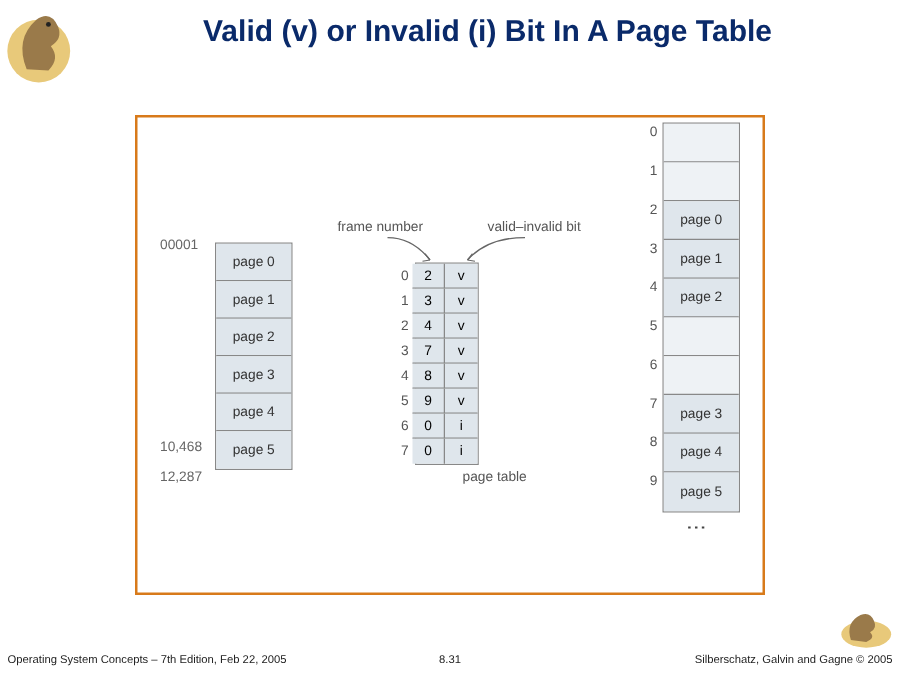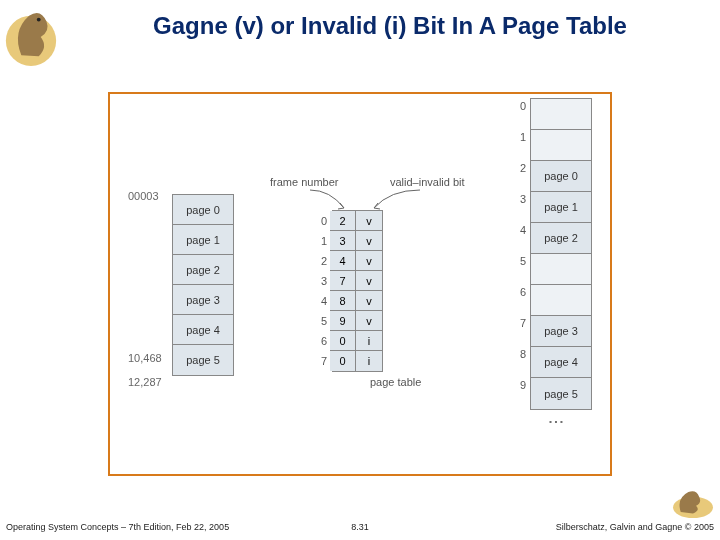--- a/index.html
+++ b/index.html
@@ -171,25 +171,25 @@
 <svg class="logo-tl" viewBox="0 0 60 70">
   <circle cx="30" cy="40" r="26" fill="#e8c97a"></circle>
   <path d="M20 55 Q10 30 28 14 Q40 6 46 20 Q50 30 40 36 Q48 46 38 56 Z" fill="#9a7a4a"></path>
   <circle cx="38" cy="18" r="2" fill="#222"></circle>
 </svg>
 <svg class="logo-br" viewBox="0 0 60 46">
   <ellipse cx="30" cy="30" rx="26" ry="14" fill="#e8c97a"></ellipse>
   <path d="M14 36 Q8 18 24 10 Q34 6 38 16 Q42 24 34 28 Q40 34 30 38 Z" fill="#9a7a4a"></path>
 </svg>
 
-<div class="title">Gagne (v) or Invalid (i) Bit In A Page Table</div>
+<div class="title">Valid (v) or Invalid (i) Bit In A Page Table</div>
 
 <div class="diagram">
 
-  <div class="addr-label" style="left:18px; top:96px;">00003</div>
+  <div class="addr-label" style="left:18px; top:96px;">00001</div>
   <div class="addr-label" style="left:18px; top:258px;">10,468</div>
   <div class="addr-label" style="left:18px; top:282px;">12,287</div>
 
   <div class="logical-box">
     <div class="cell">page 0</div>
     <div class="cell">page 1</div>
     <div class="cell">page 2</div>
     <div class="cell">page 3</div>
     <div class="cell">page 4</div>
     <div class="cell">page 5</div>

